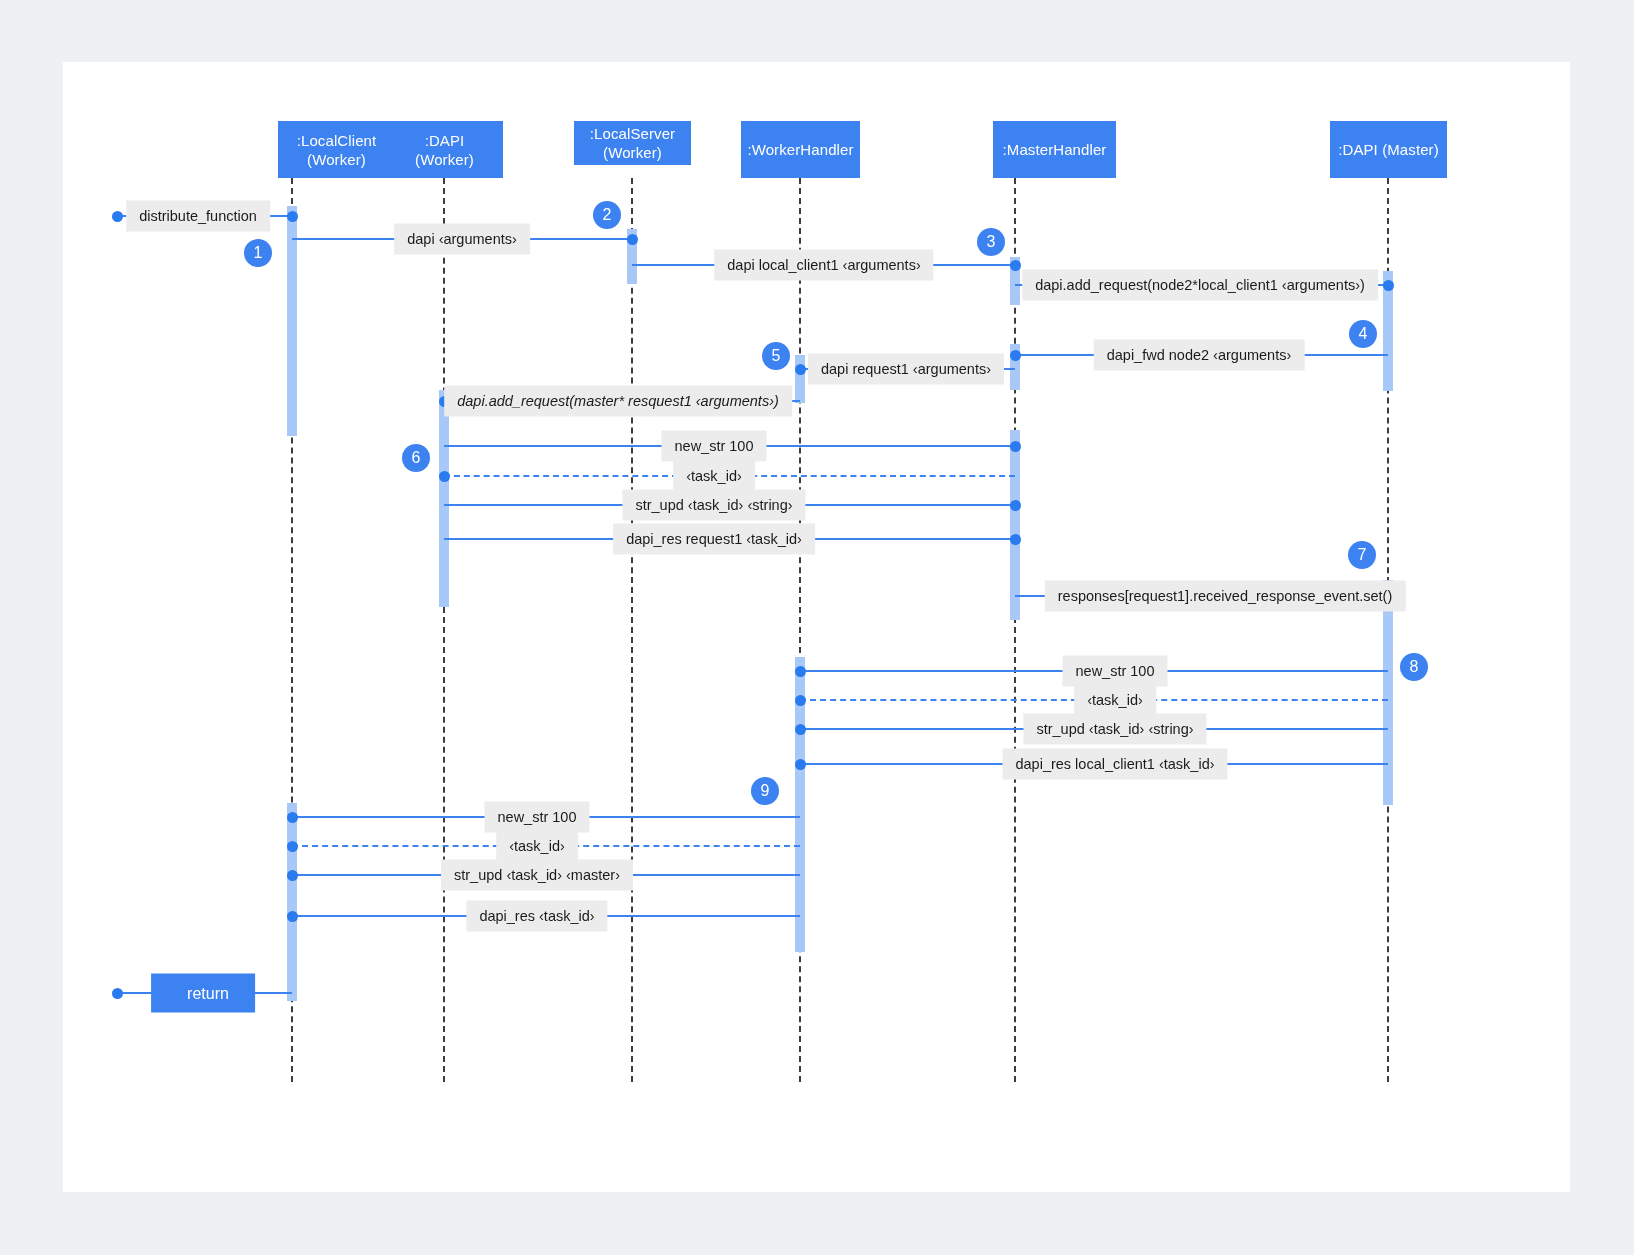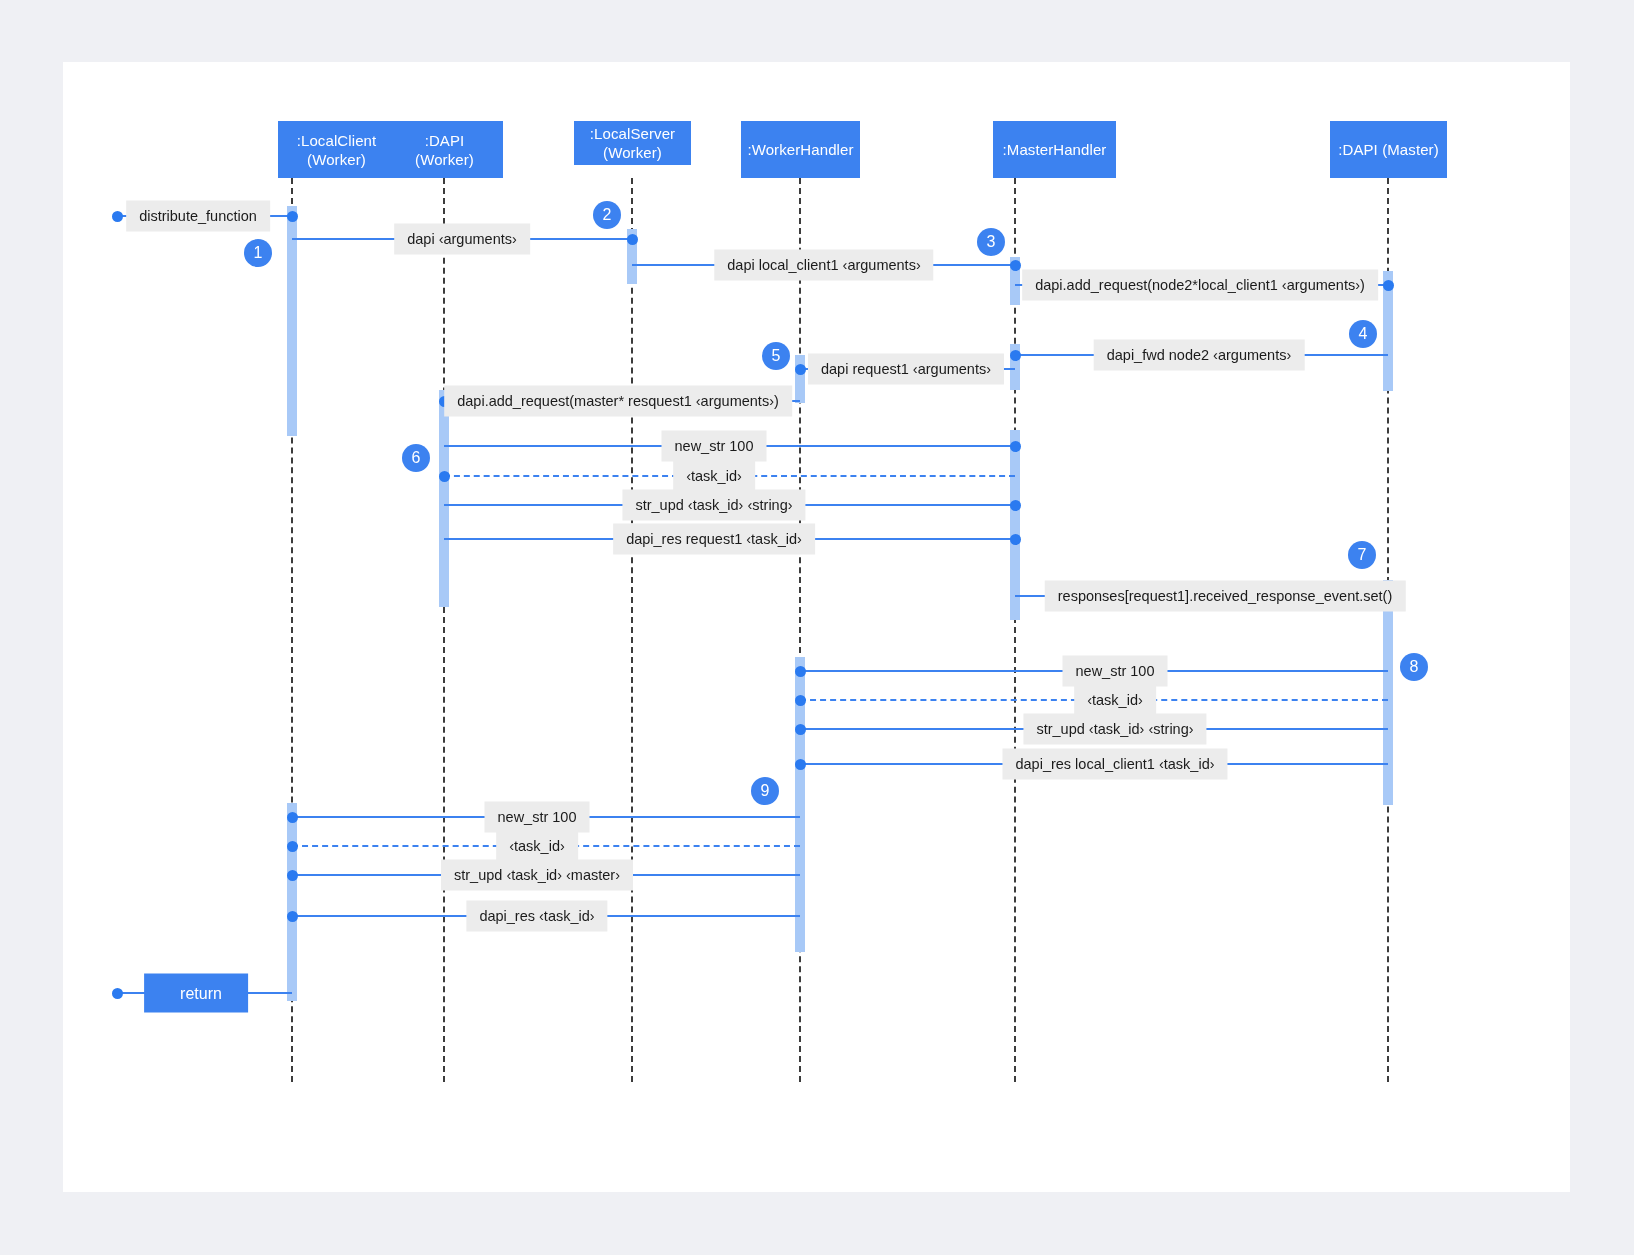--- a/index.html
+++ b/index.html
@@ -148,21 +148,21 @@
     <div class="dot" style="left: 1383px; top: 280px;"></div>
     <div class="msg-label" style="left: 1200px; top: 285px;">dapi.add_request(node2*local_client1 ‹arguments›)</div>
     <div class="msg-line" style="left: 1015px; top: 354px; width: 373px;"></div>
     <div class="dot" style="left: 1010px; top: 350px;"></div>
     <div class="msg-label" style="left: 1199px; top: 355px;">dapi_fwd node2 ‹arguments›</div>
     <div class="msg-line" style="left: 800px; top: 368px; width: 215px;"></div>
     <div class="dot" style="left: 795px; top: 364px;"></div>
     <div class="msg-label" style="left: 906px; top: 369px;">dapi request1 ‹arguments›</div>
     <div class="msg-line" style="left: 444px; top: 400px; width: 356px;"></div>
     <div class="dot" style="left: 439px; top: 396px;"></div>
-    <div class="msg-label" style="left: 618px; top: 401px;">dapi.add_request(master* resquest1 ‹arguments›)</div>
+    <div class="msg-label" style="left: 618px; top: 401px; font-style: italic;">dapi.add_request(master* resquest1 ‹arguments›)</div>
     <div class="msg-line" style="left: 444px; top: 445px; width: 571px;"></div>
     <div class="dot" style="left: 1010px; top: 441px;"></div>
     <div class="msg-label" style="left: 714px; top: 446px;">new_str 100</div>
     <div class="msg-line dashed" style="left: 444px; top: 475px; width: 571px;"></div>
     <div class="dot" style="left: 439px; top: 471px;"></div>
     <div class="msg-label" style="left: 714px; top: 476px;">‹task_id›</div>
     <div class="msg-line" style="left: 444px; top: 504px; width: 571px;"></div>
     <div class="dot" style="left: 1010px; top: 500px;"></div>
     <div class="msg-label" style="left: 714px; top: 505px;">str_upd ‹task_id› ‹string›</div>
     <div class="msg-line" style="left: 444px; top: 538px; width: 571px;"></div>
@@ -190,21 +190,21 @@
     <div class="dot" style="left: 287px; top: 841px;"></div>
     <div class="msg-label" style="left: 537px; top: 846px;">‹task_id›</div>
     <div class="msg-line" style="left: 292px; top: 874px; width: 508px;"></div>
     <div class="dot" style="left: 287px; top: 870px;"></div>
     <div class="msg-label" style="left: 537px; top: 875px;">str_upd ‹task_id› ‹master›</div>
     <div class="msg-line" style="left: 292px; top: 915px; width: 508px;"></div>
     <div class="dot" style="left: 287px; top: 911px;"></div>
     <div class="msg-label" style="left: 537px; top: 916px;">dapi_res ‹task_id›</div>
     <div class="msg-line" style="left: 118px; top: 992px; width: 174px;"></div>
     <div class="dot" style="left: 112px; top: 988px;"></div>
-    <div class="msg-label filled" style="left: 196px; top: 993px; padding-left: 36px;">return</div>
+    <div class="msg-label filled" style="left: 203px; top: 993px; padding-left: 36px;">return</div>
     <div class="step" style="left: 258px; top: 253px;">1</div>
     <div class="step" style="left: 607px; top: 215px;">2</div>
     <div class="step" style="left: 991px; top: 242px;">3</div>
     <div class="step" style="left: 1363px; top: 334px;">4</div>
     <div class="step" style="left: 776px; top: 356px;">5</div>
     <div class="step" style="left: 416px; top: 458px;">6</div>
     <div class="step" style="left: 1362px; top: 555px;">7</div>
     <div class="step" style="left: 1414px; top: 667px;">8</div>
     <div class="step" style="left: 765px; top: 791px;">9</div>
   </div>

